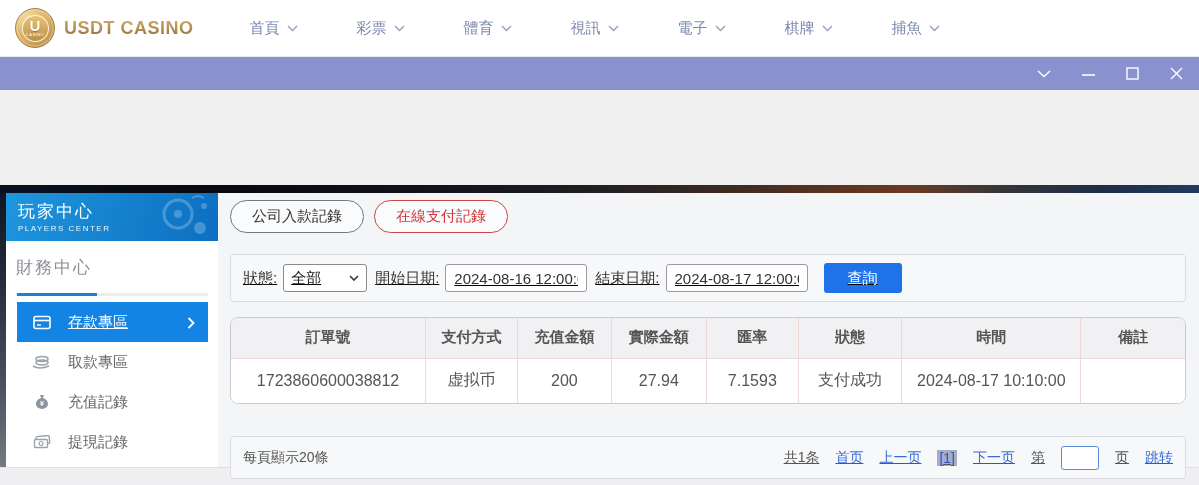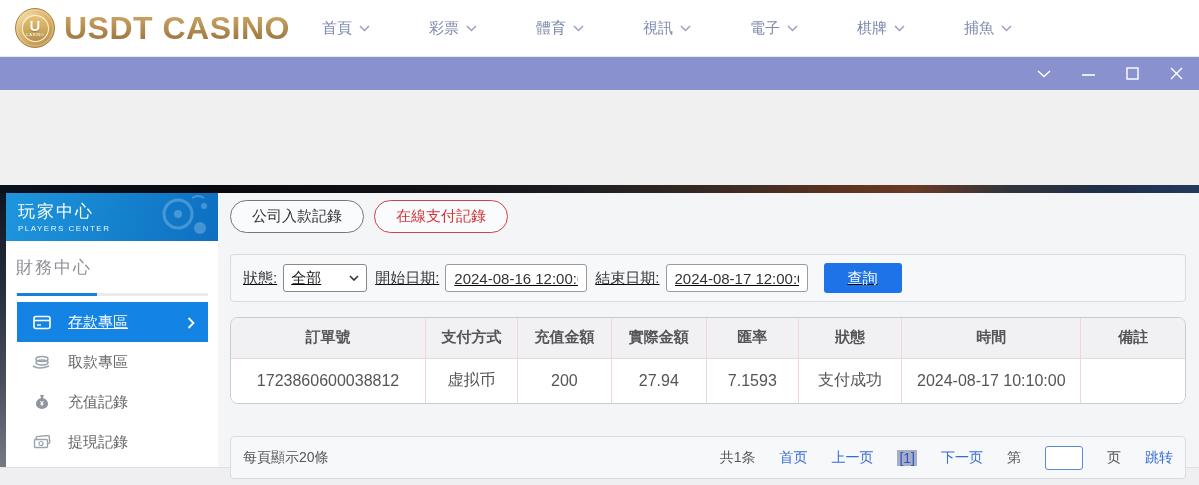--- a/index.html
+++ b/index.html
@@ -6,22 +6,22 @@
   body { font-family:"Liberation Sans","DejaVu Sans",sans-serif; background:#fff; }
   .screen { width:1199px; height:485px; position:relative; overflow:hidden; background:#fff; }
 
   
   .topnav { height:57px; background:#fff; border-bottom:1px solid #e6e9f0; display:flex; align-items:center; padding-left:15px; }
   .brand { display:flex; align-items:center; gap:9px; cursor:pointer; }
   .logo-ball { width:40px; height:40px; border-radius:50%; background:radial-gradient(circle at 35% 30%,#f7e3a8,#d8ab5e 55%,#9e7330); border:1px solid #a8813f; display:flex; align-items:center; justify-content:center; box-shadow:inset 0 0 0 2px rgba(255,255,255,.25); }
   .logo-inner { width:27px; height:27px; border-radius:50%; background:linear-gradient(180deg,#e9c372,#b8914a); border:1.5px solid rgba(255,255,255,.85); display:flex; flex-direction:column; align-items:center; justify-content:center; }
   .logo-u { color:#fff; font-weight:bold; font-size:15px; line-height:13px; text-shadow:0 1px 1px rgba(120,85,20,.6); }
   .logo-cap { color:#fff; font-size:4px; letter-spacing:.5px; line-height:5px; }
-  .brand-text { font-size:32px; font-weight:800; letter-spacing:.5px; background:linear-gradient(180deg,#d6ad6c,#8f6b35); -webkit-background-clip:text; background-clip:text; color:transparent; -webkit-text-fill-color:transparent; }
-  .nav-items { display:flex; margin-left:32px; gap:59px; }
+  .brand-text { font-size:18px; font-weight:800; letter-spacing:.5px; background:linear-gradient(180deg,#d6ad6c,#8f6b35); -webkit-background-clip:text; background-clip:text; color:transparent; -webkit-text-fill-color:transparent; }
+  .nav-items { display:flex; margin-left:56px; gap:59px; }
   .nav-item { display:flex; align-items:center; gap:7px; font-size:15px; color:#7d89ad; cursor:pointer; white-space:nowrap; }
 
   
   .titlebar { height:33px; background:#8992cf; display:flex; align-items:center; justify-content:flex-end; gap:31px; padding-right:16px; }
   .tb-icon { display:flex; align-items:center; justify-content:center; cursor:pointer; }
 
   
   .blank-zone { height:95px; background:#f0f0f0; }
   .dark-band { height:8px; background:linear-gradient(90deg,#0b1020 0%,#07090f 18%,#101218 35%,#1d1d22 48%,#3a2a22 60%,#5c3320 70%,#6b3a24 76%,#33343a 84%,#1e2e48 92%,#233a5e 100%); }
 
@@ -57,21 +57,21 @@
   .query-btn { width:78px; height:30px; background:#1e73e8; color:#fff; border:none; border-radius:3px; font-size:15px; margin-left:8px; cursor:pointer; font-family:inherit; }
 
   .table-panel { border:1px solid #c9cbd2; border-radius:8px; overflow:hidden; background:#fff; margin-bottom:11px; }
   table { width:100%; border-collapse:collapse; }
   th { height:40px; background:#f1f1f3; font-size:15px; color:#555; font-weight:bold; border-right:1px solid #f3d7d7; border-bottom:1px solid #e8d8d8; text-align:center; }
   th:last-child { border-right:none; }
   td { height:45px; background:#fff; font-size:16px; color:#555; border-right:1px solid #f3d7d7; text-align:center; }
   td:last-child { border-right:none; }
 
   .pagination { height:43px; border:1px solid #d9dbe1; border-radius:4px; background:#f7f8fa; display:flex; align-items:center; justify-content:space-between; padding:0 12px; font-size:14px; color:#555;margin-top:32px; }
-  .page-right { display:flex; align-items:center; gap:24px; }
+  .page-right { display:flex; align-items:center; gap:16px;text-decoration:underline; }
   .page-link { color:#3a6cd8; cursor:pointer; text-decoration:none; }
   .page-cur { background:#a7adc2; color:#2e4fd0; padding:0 2px; }
   .jump-input { width:38px; height:24px; border:1px solid #5b8ad6; border-radius:3px; background:#fff; font-family:inherit; }
 
   .footer-strip { height:18px; background:#efeff1; border-top:1px solid #e0e0e3; }
 </style>
 </head>
 <body>
 
 <div class="screen">

